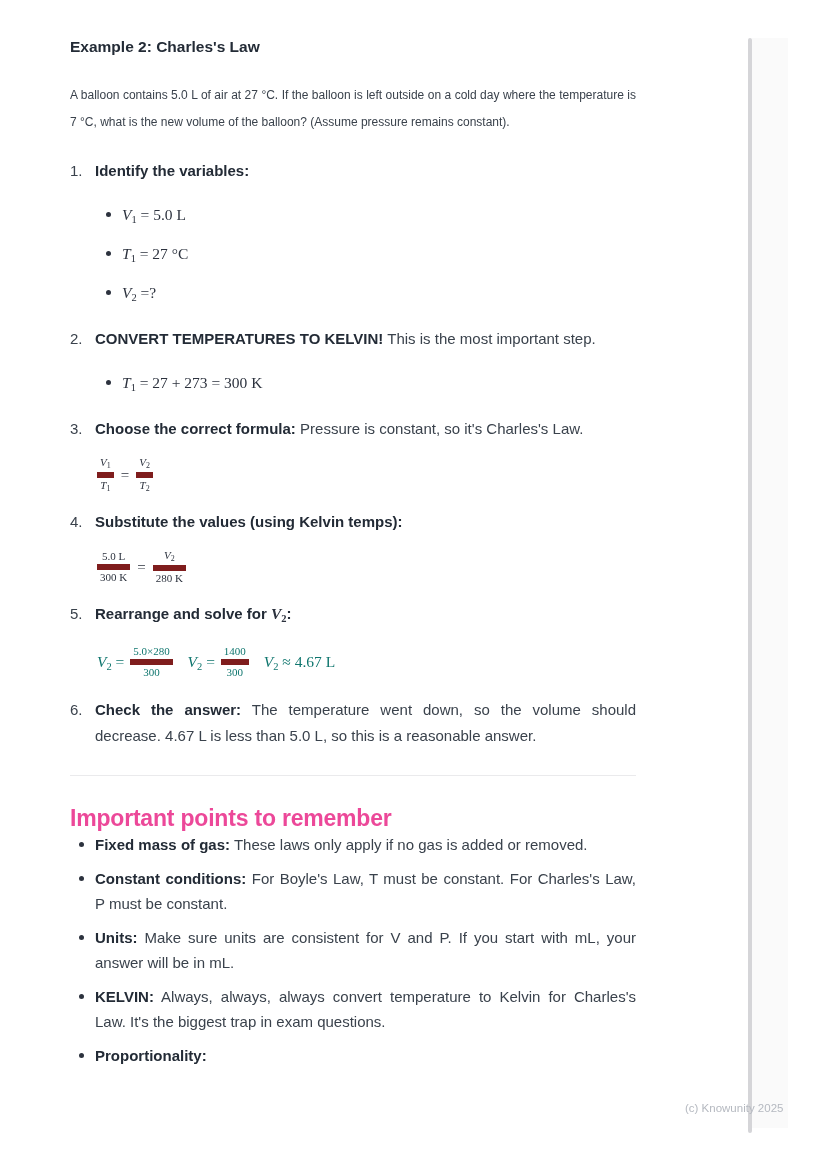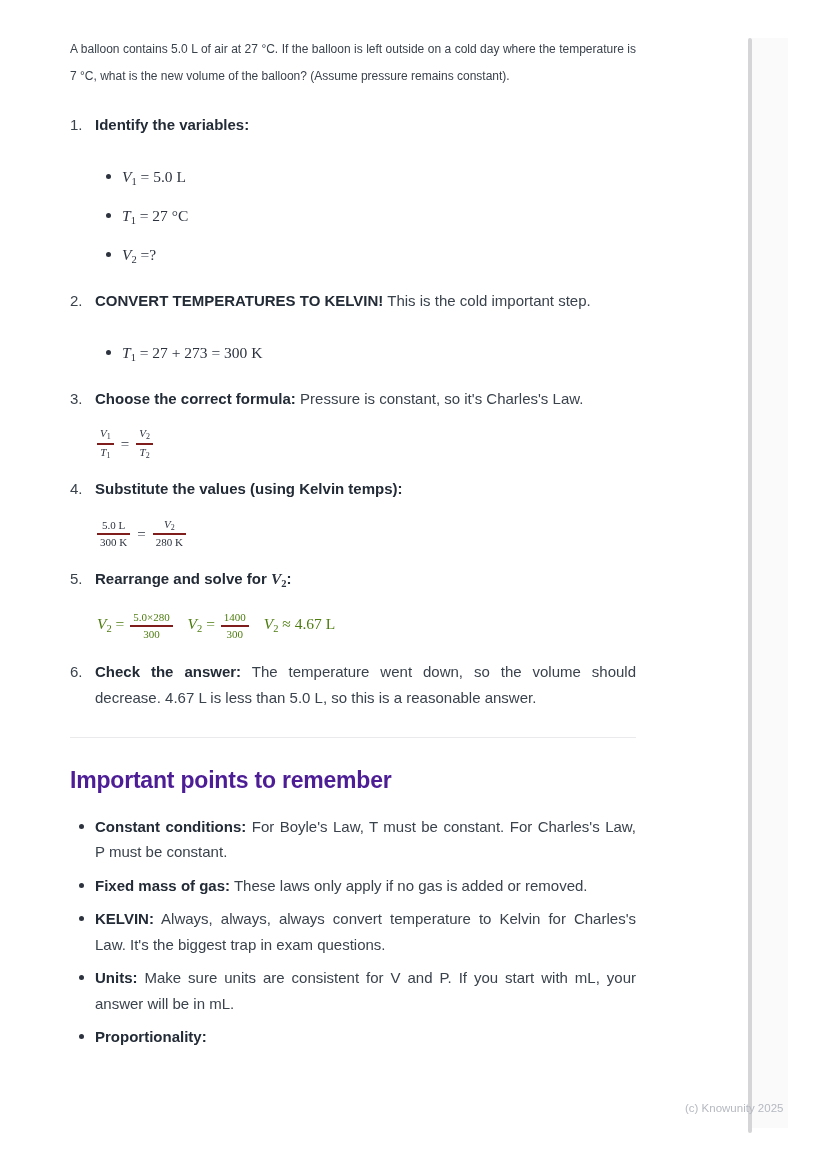--- a/index.html
+++ b/index.html
@@ -40,21 +40,21 @@
   }
   .step-num {
     position: absolute;
     left: 0; top: 0;
     width: 20px;
     color: #3a424c;
   }
   .step-label { font-weight: 700; color: #232b36; }
   .step-body { text-align: justify; margin-top: 13px; }
   
-  ul.mbullets { list-style: none; margin-top: 26px; }
+  ul.mbullets { list-style: none; margin-top: 18px; }
   ul.mbullets li {
     position: relative;
     padding-left: 27px;
     margin-bottom: 9px;
     line-height: 25px;
   }
   ul.mbullets li::before {
     content: "";
     position: absolute;
     left: 11px; top: 10px;
@@ -77,50 +77,49 @@
     font-size: 15px;
     line-height: 32px;
   }
   .frac {
     display: inline-block;
     vertical-align: middle;
     text-align: center;
     font-size: 11px;
     line-height: 1.2;
   }
-  .frac .num { display: block; border-bottom: 2px solid #7f1d1d; padding: 0 3px 1px; }
+  .frac .num { display: block; border-bottom: 6px solid #7f1d1d; padding: 0 3px 1px; }
   .frac .den { display: block; padding: 1px 3px 0; }
   .frac i { font-style: italic; }
   .frac sub { font-size: 8px; vertical-align: -2px; }
   .formula .eq { margin: 0 7px; vertical-align: middle; }
   .equation {
     margin: 13px 0 2px 2px;
     font-family: "Liberation Serif", serif;
-    color: #4d7c0f;
+    color: #0f766e;
     font-size: 15.5px;
     line-height: 28px;
   }
   .equation i { font-style: italic; }
   .equation sub { font-size: 10.5px; vertical-align: -3px; }
   .equation .frac { vertical-align: -9px; margin: 0 2px; }
   .eq-group { margin-right: 9px; }
   
   hr.divider {
     border: none;
     border-top: 1px solid #eaeaec;
     margin: 26px 0 0;
   }
   .gray-heading {
     margin-top: 28px;
     font-size: 23px;
     font-weight: 700;
     letter-spacing: -0.2px;
-    color: #4c1d95;
+    color: #ec4899;
     line-height: 28px;
-    margin-bottom: 20px;
   }
   
   ul.points { list-style: none; }
   ul.points > li {
     position: relative;
     padding-left: 25px;
     margin-bottom: 8px;
     font-size: 15px;
     line-height: 25.5px;
   }
@@ -154,39 +153,40 @@
     font-size: 11.5px;
     color: #b5b9c0;
     white-space: nowrap;
   }
 </style>
 </head>
 <body>
 
 <div class="content">
 
+  <h3 class="doc-title">Example 2: Charles's Law</h3>
 
   <p class="para">A balloon contains 5.0 L of air at 27 °C. If the balloon is left outside on a cold day where the temperature is 7 °C, what is the new volume of the balloon? (Assume pressure remains constant).</p>
 
   <ol class="steps">
 
     <li class="step">
       <span class="step-num">1.</span>
       <span class="step-label">Identify the variables:</span>
       <ul class="mbullets">
         <li><span class="math"><i>V</i><sub>1</sub><span> = 5.0 L</span></span></li>
         <li><span class="math"><i>T</i><sub>1</sub><span> = 27 °C</span></span></li>
         <li><span class="math"><i>V</i><sub>2</sub><span> =?</span></span></li>
       </ul>
     </li>
 
     <li class="step">
       <span class="step-num">2.</span>
       <span class="step-label">CONVERT TEMPERATURES TO KELVIN!</span>
-      <span>This is the cold important step.</span>
+      <span>This is the most important step.</span>
       <ul class="mbullets">
         <li><span class="math"><i>T</i><sub>1</sub><span> = 27 + 273 = 300 K</span></span></li>
       </ul>
     </li>
 
     <li class="step">
       <span class="step-num">3.</span>
       <span class="step-label">Choose the correct formula:</span>
       <span>Pressure is constant, so it's Charles's Law.</span>
       <div class="formula">
@@ -233,30 +233,30 @@
     </li>
 
   </ol>
 
   <hr class="divider">
 
   <h2 class="gray-heading">Important points to remember</h2>
 
   <ul class="points">
     <li>
+      <div class="point-body"><span class="point-label">Fixed mass of gas:</span> <span>These laws only apply if no gas is added or removed.</span></div>
+    </li>
+    <li>
       <div class="point-body"><span class="point-label">Constant conditions:</span> <span>For Boyle's Law, T must be constant. For Charles's Law, P must be constant.</span></div>
     </li>
     <li>
-      <div class="point-body"><span class="point-label">Fixed mass of gas:</span> <span>These laws only apply if no gas is added or removed.</span></div>
+      <div class="point-body"><span class="point-label">Units:</span> <span>Make sure units are consistent for V and P. If you start with mL, your answer will be in mL.</span></div>
     </li>
     <li>
       <div class="point-body"><span class="point-label">KELVIN:</span> <span>Always, always, always convert temperature to Kelvin for Charles's Law. It's the biggest trap in exam questions.</span></div>
-    </li>
-    <li>
-      <div class="point-body"><span class="point-label">Units:</span> <span>Make sure units are consistent for V and P. If you start with mL, your answer will be in mL.</span></div>
     </li>
     <li>
       <div class="point-body"><span class="point-label">Proportionality:</span><span></span></div>
 
     </li>
   </ul>
 
 </div>
 
 <div class="side-strip"></div>

